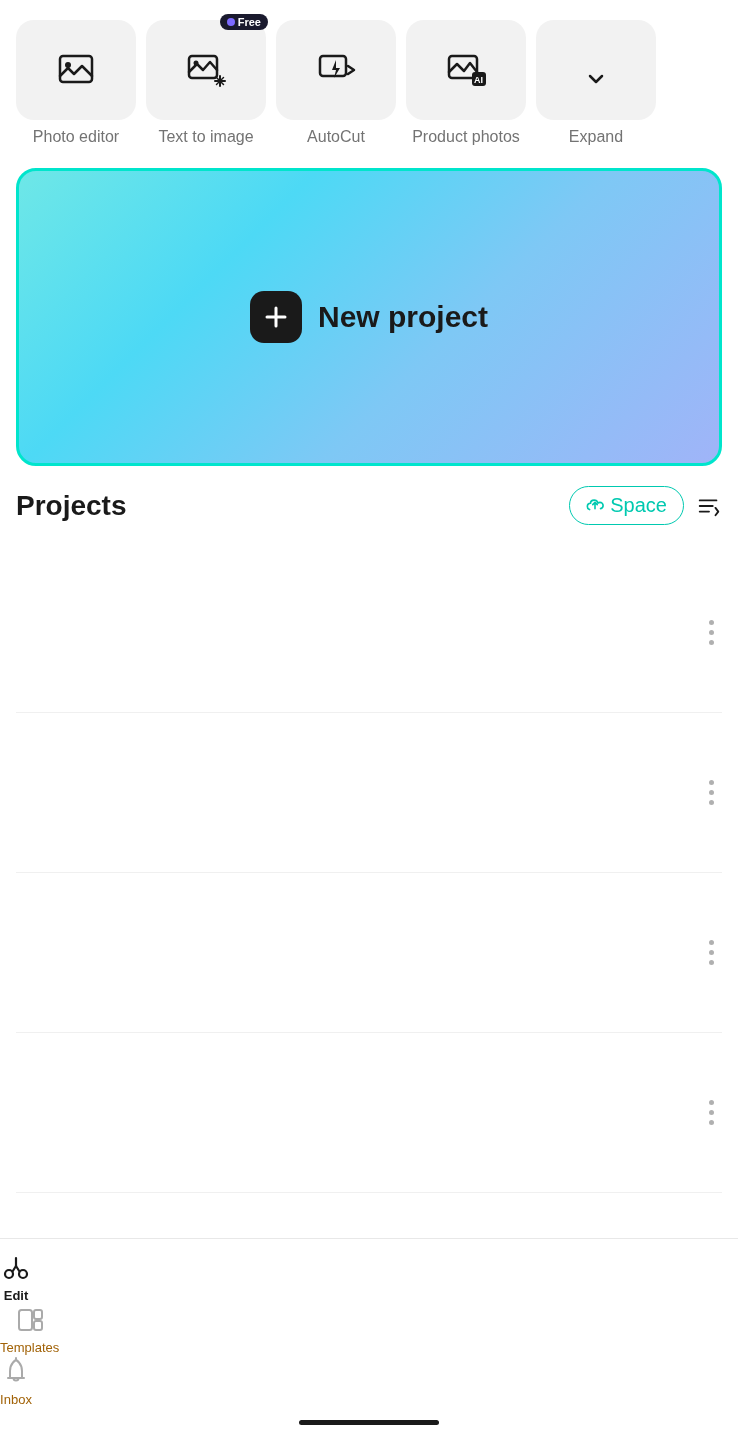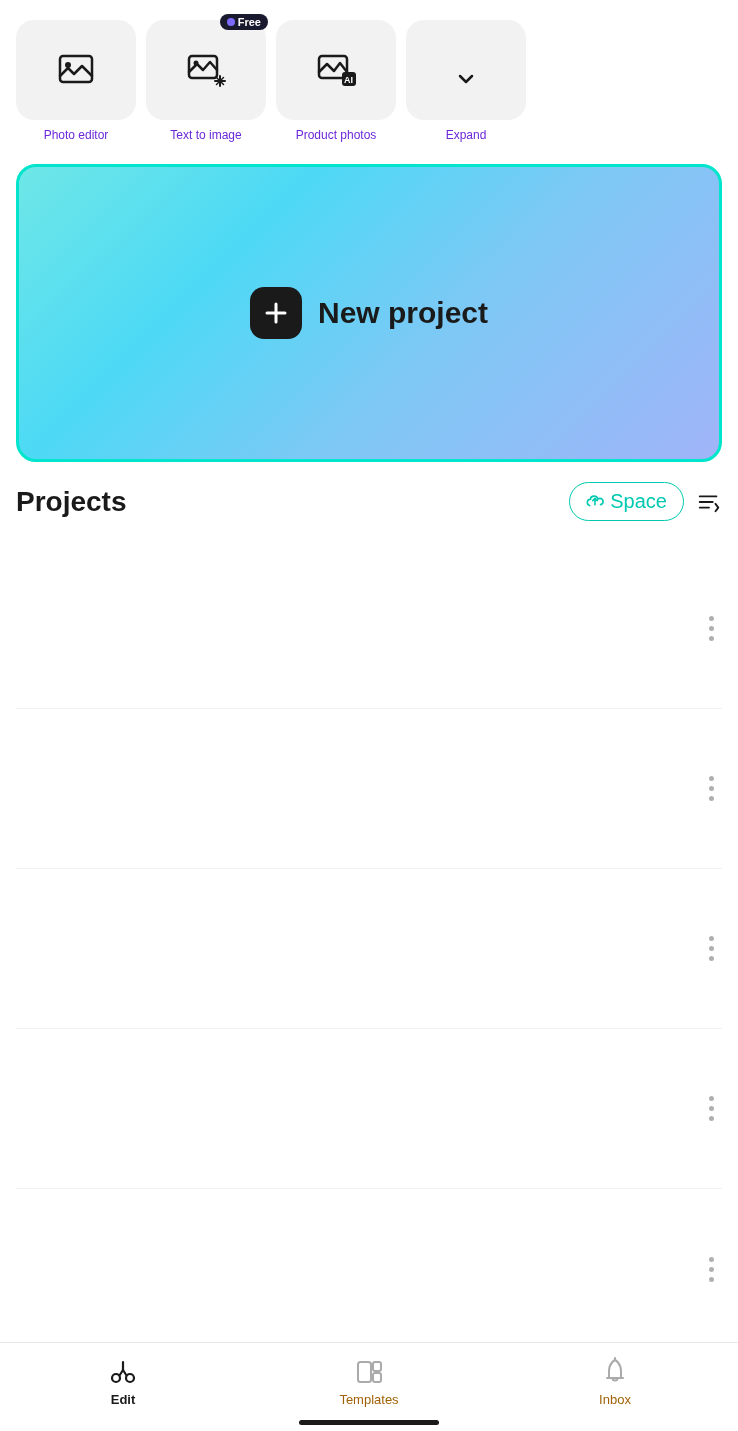--- a/index.html
+++ b/index.html
@@ -43,22 +43,22 @@
       align-items: center;
       justify-content: center;
     }
 
     .toolbar-icon-box svg {
       width: 44px;
       height: 44px;
     }
 
     .toolbar-label {
-      font-size: 12px;
-      color: #6d28d9;
+      font-size: 16px;
+      color: #737373;
       text-align: center;
       font-weight: 400;
     }
 
     .free-badge {
       position: absolute;
       top: -6px;
       right: -2px;
       background: #1a1a2e;
       color: #ffffff;
@@ -207,21 +207,21 @@
 
     
     .bottom-nav {
       position: fixed;
       bottom: 0;
       left: 0;
       width: 738px;
       background: #ffffff;
       border-top: 1px solid #e8e8e8;
       display: flex;
-      flex-direction: row;
+      flex-direction: column;
       align-items: flex-start;
       padding: 12px 0 24px;
     }
 
     .nav-item {
       flex: 1;
       display: flex;
       flex-direction: column;
       align-items: center;
       gap: 5px;
@@ -303,20 +303,32 @@
 
           <line x1="36" y1="28" x2="36" y2="38" stroke="#1a1a1a" stroke-width="2" stroke-linecap="round"></line>
           <line x1="31" y1="33" x2="41" y2="33" stroke="#1a1a1a" stroke-width="2" stroke-linecap="round"></line>
           <line x1="32.5" y1="29.5" x2="39.5" y2="36.5" stroke="#1a1a1a" stroke-width="1.5" stroke-linecap="round"></line>
           <line x1="39.5" y1="29.5" x2="32.5" y2="36.5" stroke="#1a1a1a" stroke-width="1.5" stroke-linecap="round"></line>
         </svg>
       </div>
       <span class="toolbar-label">Text to image</span>
     </div>
 
+    <div class="toolbar-item">
+      <div class="toolbar-icon-box">
+        <svg viewBox="0 0 44 44" fill="none" xmlns="http://www.w3.org/2000/svg">
+          <rect x="6" y="8" width="26" height="20" rx="3" stroke="#1a1a1a" stroke-width="2.5" fill="none"></rect>
+
+          <polygon points="22,12 18,22 22,22 20,30 26,20 22,20" fill="#1a1a1a"></polygon>
+
+          <polyline points="34,18 40,22 34,26" stroke="#1a1a1a" stroke-width="2.5" fill="none" stroke-linecap="round" stroke-linejoin="round"></polyline>
+        </svg>
+      </div>
+      <span class="toolbar-label">AutoCut</span>
+    </div>
 
     <div class="toolbar-item">
       <div class="toolbar-icon-box">
         <svg viewBox="0 0 44 44" fill="none" xmlns="http://www.w3.org/2000/svg">
 
           <rect x="5" y="8" width="28" height="22" rx="3" stroke="#1a1a1a" stroke-width="2.5" fill="none"></rect>
           <polyline points="5,24 13,16 20,23 26,15 33,24" stroke="#1a1a1a" stroke-width="2.5" fill="none" stroke-linejoin="round" stroke-linecap="round"></polyline>
 
           <rect x="28" y="24" width="14" height="14" rx="3" fill="#1a1a1a"></rect>
           <text x="30" y="35" font-size="9" fill="white" font-weight="bold" font-family="Arial">AI</text>

